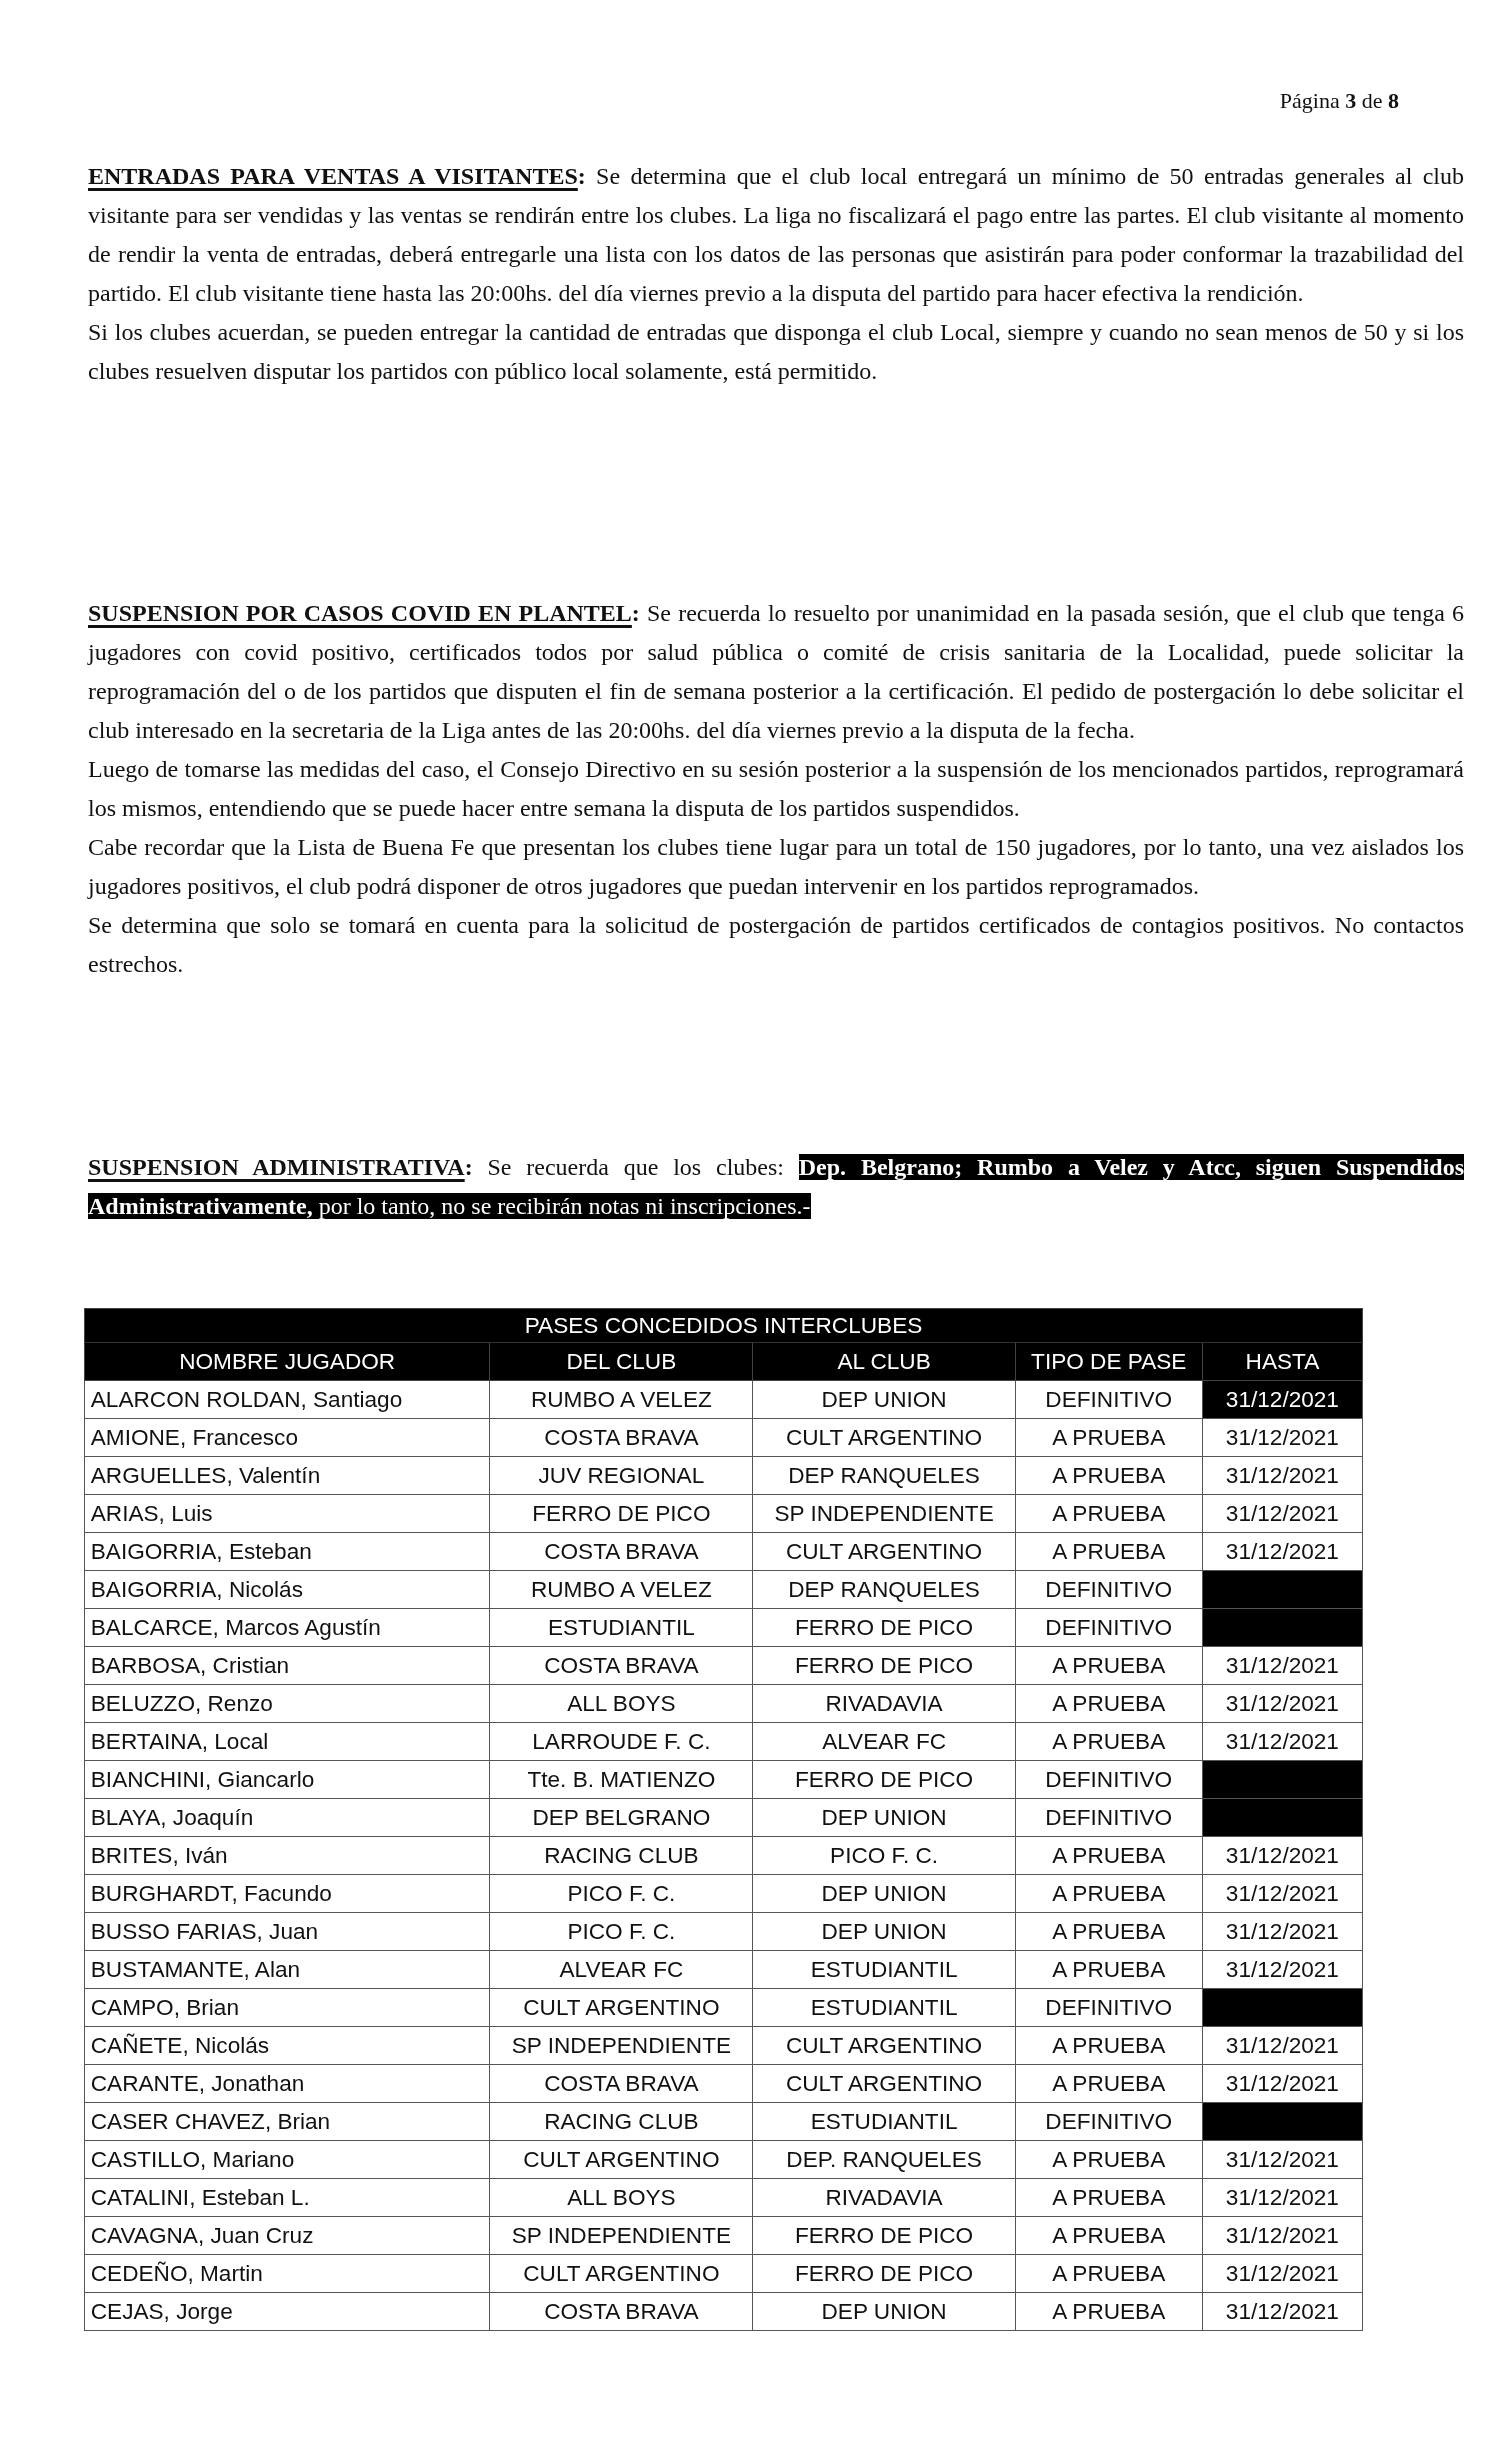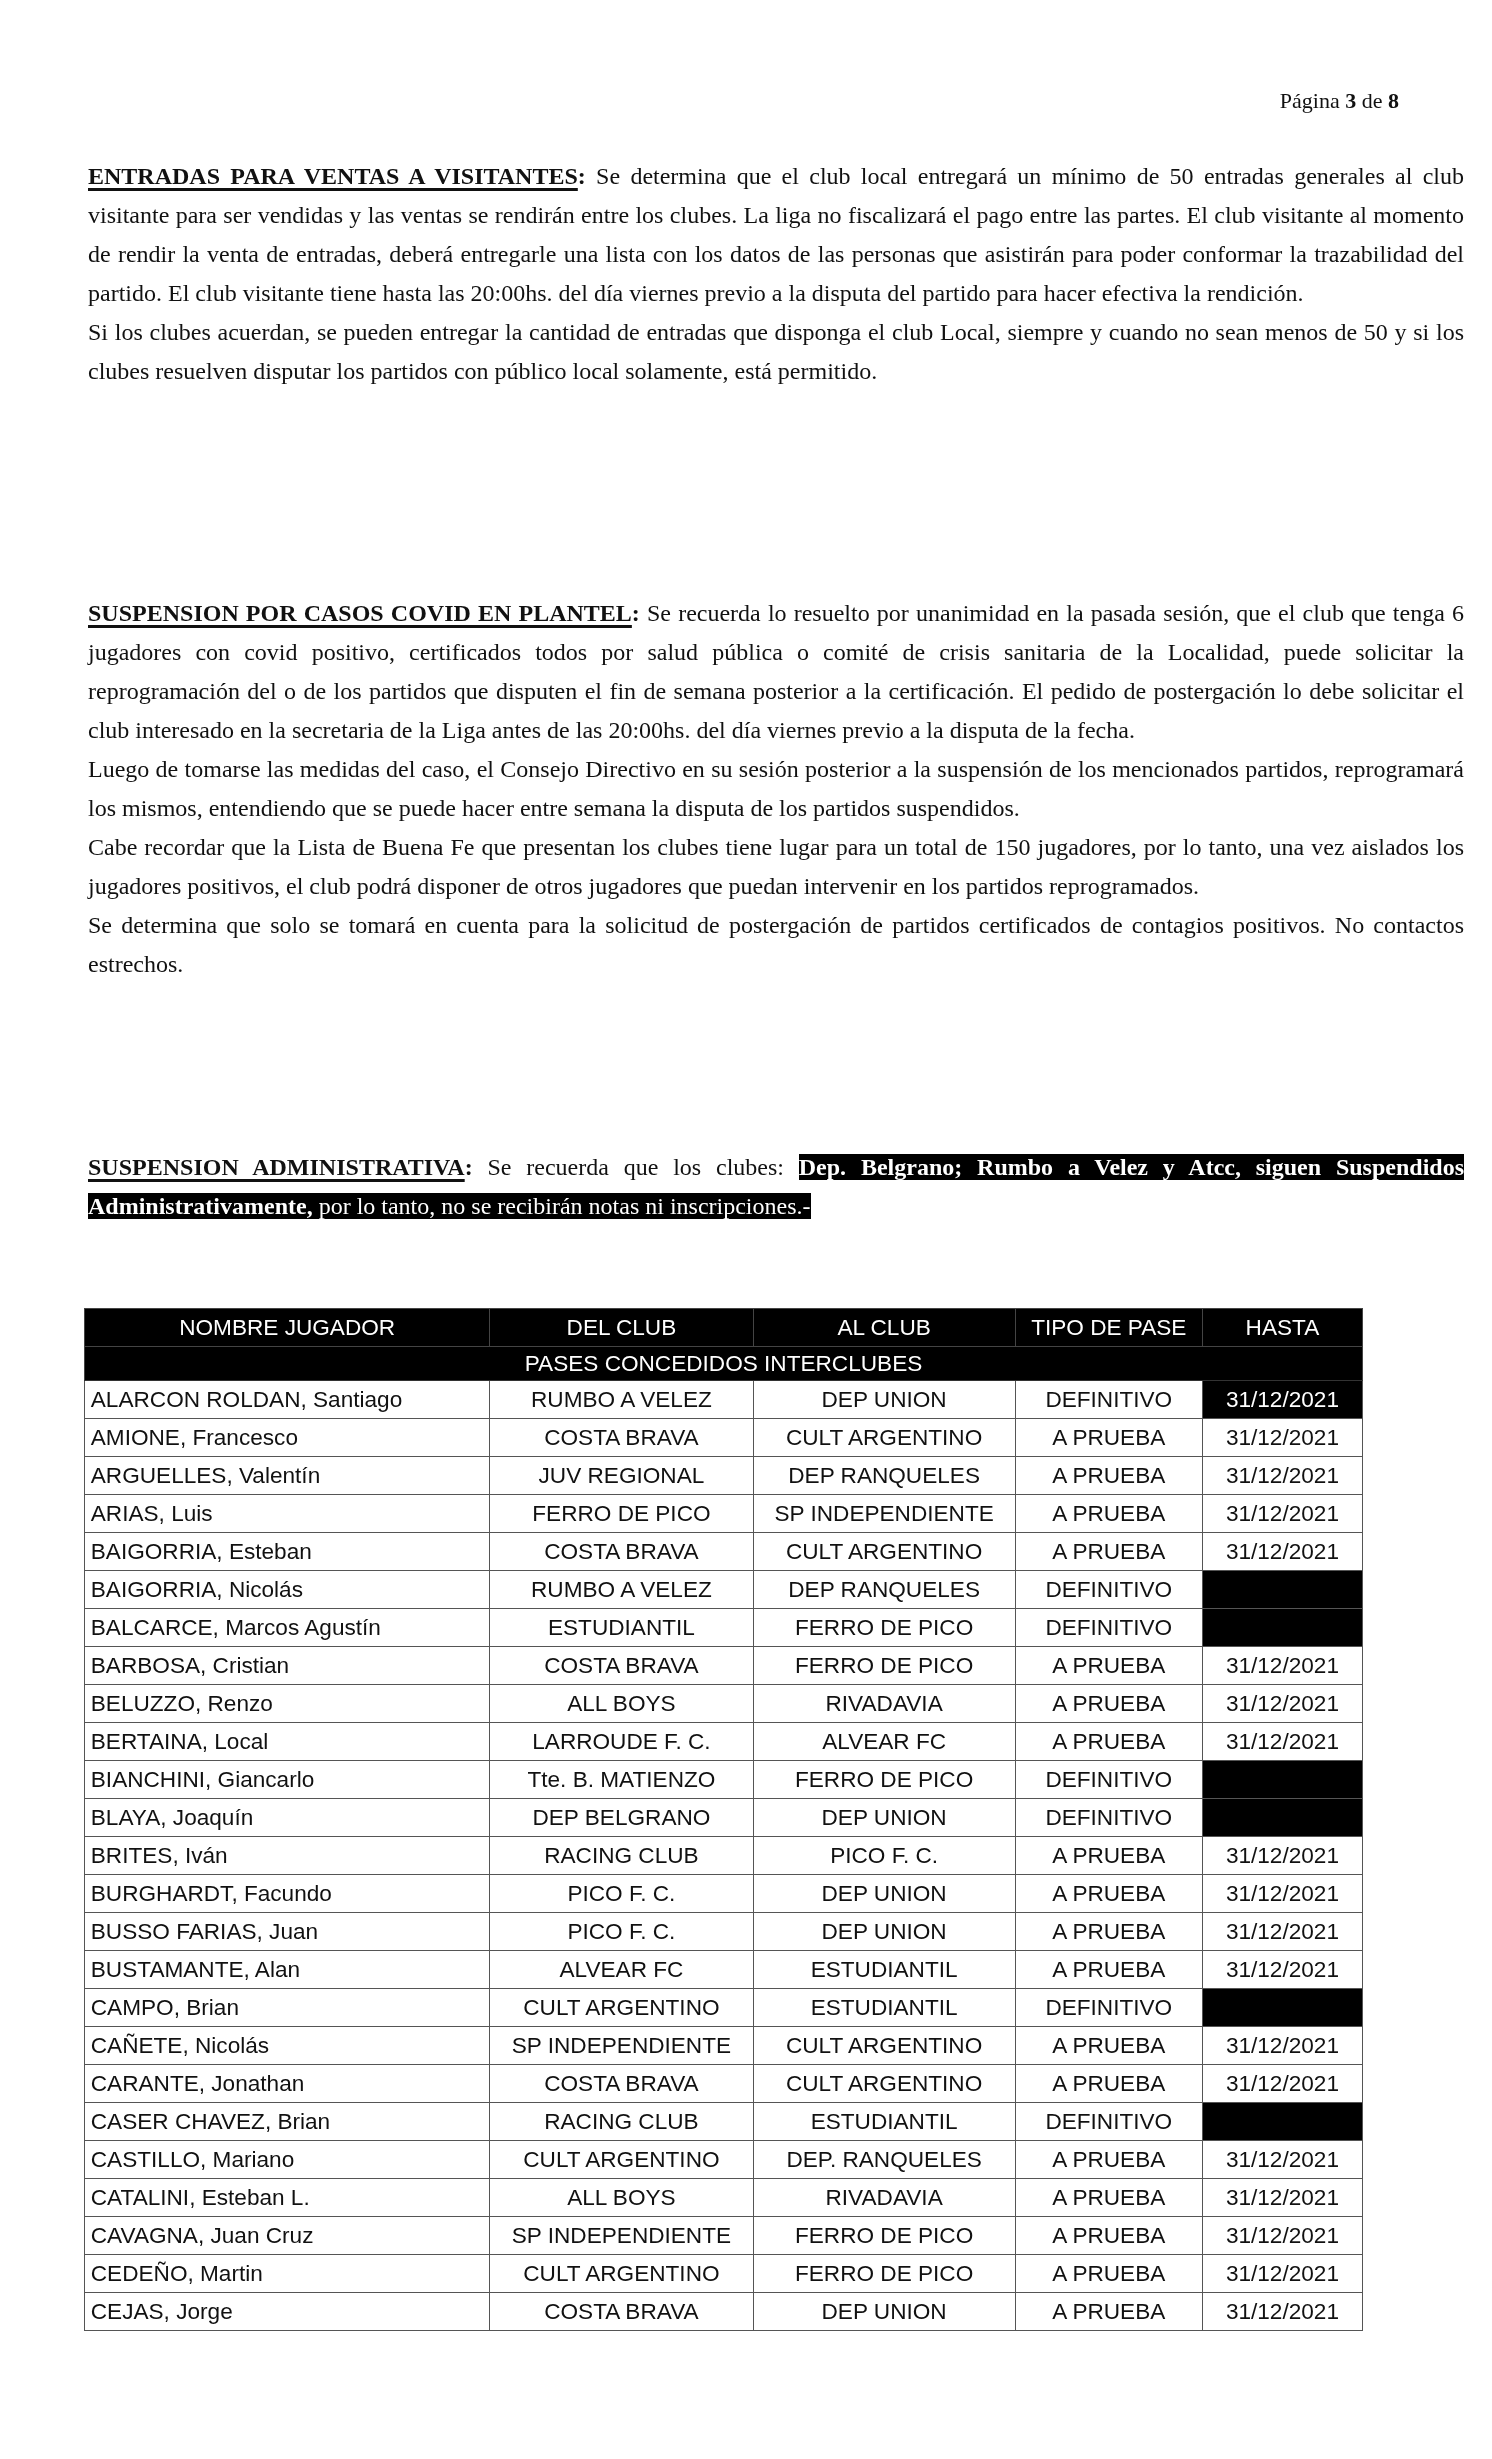--- a/index.html
+++ b/index.html
@@ -59,29 +59,29 @@
   <table>
     <colgroup>
         <col class="c1">
         <col class="c2">
         <col class="c3">
         <col class="c4">
         <col class="c5">
       </colgroup>
     <thead>
       <tr>
+        <th class="title" colspan="5">PASES CONCEDIDOS INTERCLUBES</th>
+      </tr>
+      <tr>
         <th>NOMBRE JUGADOR</th>
         <th>DEL CLUB</th>
         <th>AL CLUB</th>
         <th>TIPO DE PASE</th>
         <th>HASTA</th>
       </tr>
-      <tr>
-        <th class="title" colspan="5">PASES CONCEDIDOS INTERCLUBES</th>
-      </tr>
     </thead>
     <tbody id="table-body">
         <tr>
           <td class="name">ALARCON ROLDAN, Santiago</td>
           <td>RUMBO A VELEZ</td>
           <td>DEP UNION</td>
           <td>DEFINITIVO</td>
           <td class="blackout">31/12/2021</td>
         </tr>
         <tr>

